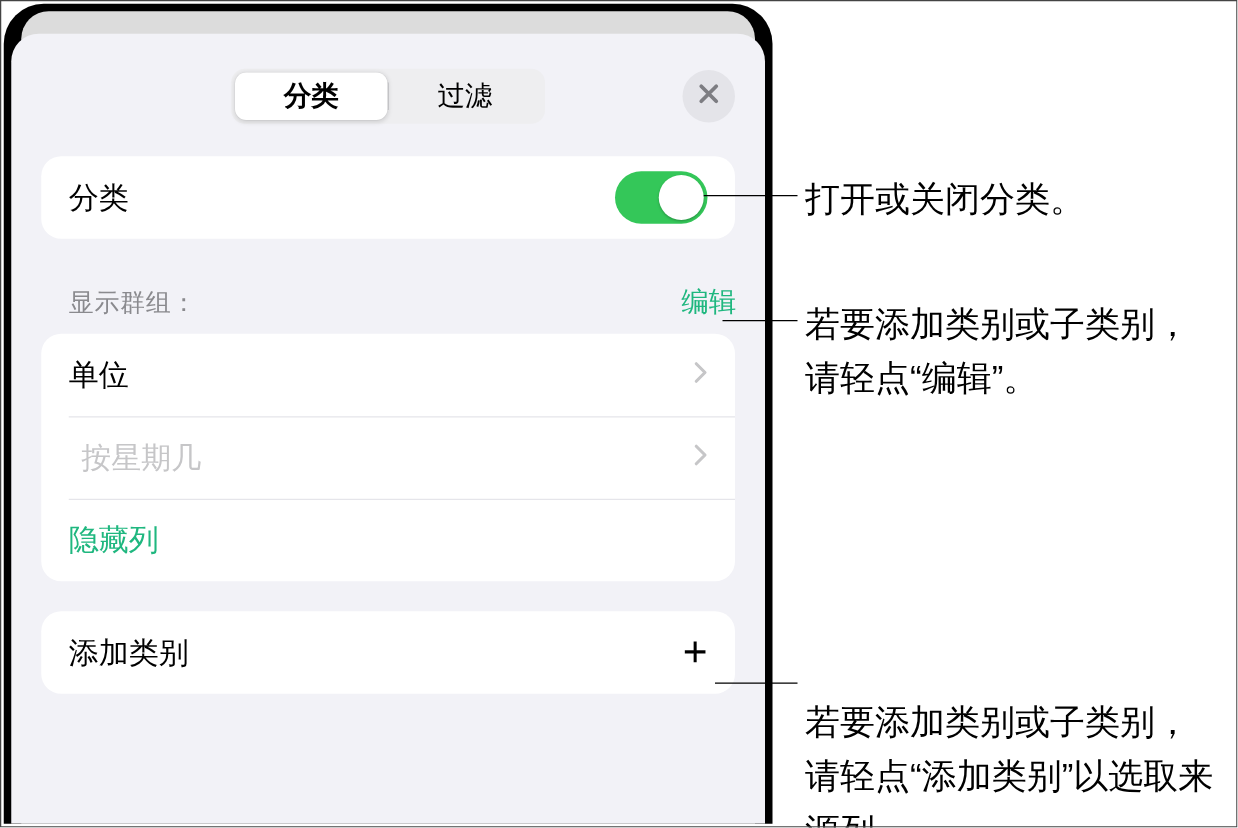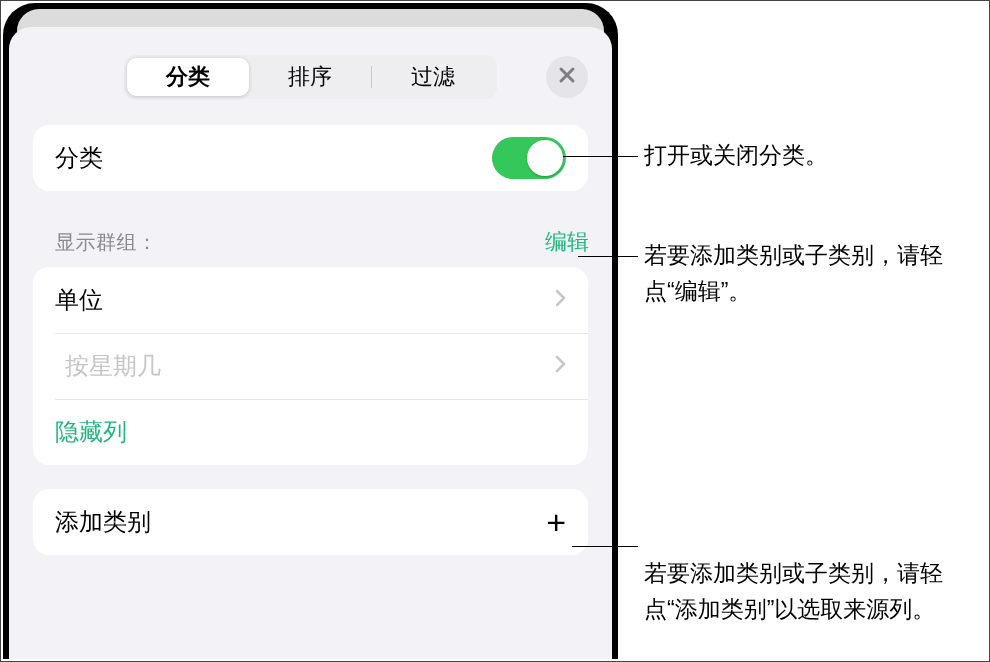--- a/index.html
+++ b/index.html
@@ -130,21 +130,21 @@
   }
   .section-header .lhs { color: #8a8a8e; letter-spacing: 0.5px; }
   .section-header .rhs { color: #1fb77f; font-size: 22px; text-align: right; }
 
   .chevron svg { width: 11px; height: 18px; }
   .plus { font-size: 34px; color: #000; font-weight: 300; line-height: 1; }
 
   
   .callout {
     position: absolute;
-    font-size: 23px;
+    font-size: 28px;
     line-height: 1.55;
     color: #000;
   }
   .callout-line {
     position: absolute;
     height: 1px;
     background: #000;
   }
 
   
@@ -161,23 +161,20 @@
 <div class="stage">
 
   <div class="panel-outer">
     <div class="sheet-behind"></div>
     <div class="sheet">
 
       <div class="header-row">
         <div class="segmented">
           <div class="seg active">
             <span>分类</span>
-          </div>
-          <div class="seg">
-            <span>排序</span>
           </div>
           <div class="divider"></div>
           <div class="seg">
             <span>过滤</span>
           </div>
         </div>
         <div class="close-btn">
           <span>
             <svg viewBox="0 0 18 18">
                 <path d="M3 3 L15 15 M15 3 L3 15" stroke="#7d7d82" stroke-width="3" stroke-linecap="round" fill="none"></path>

